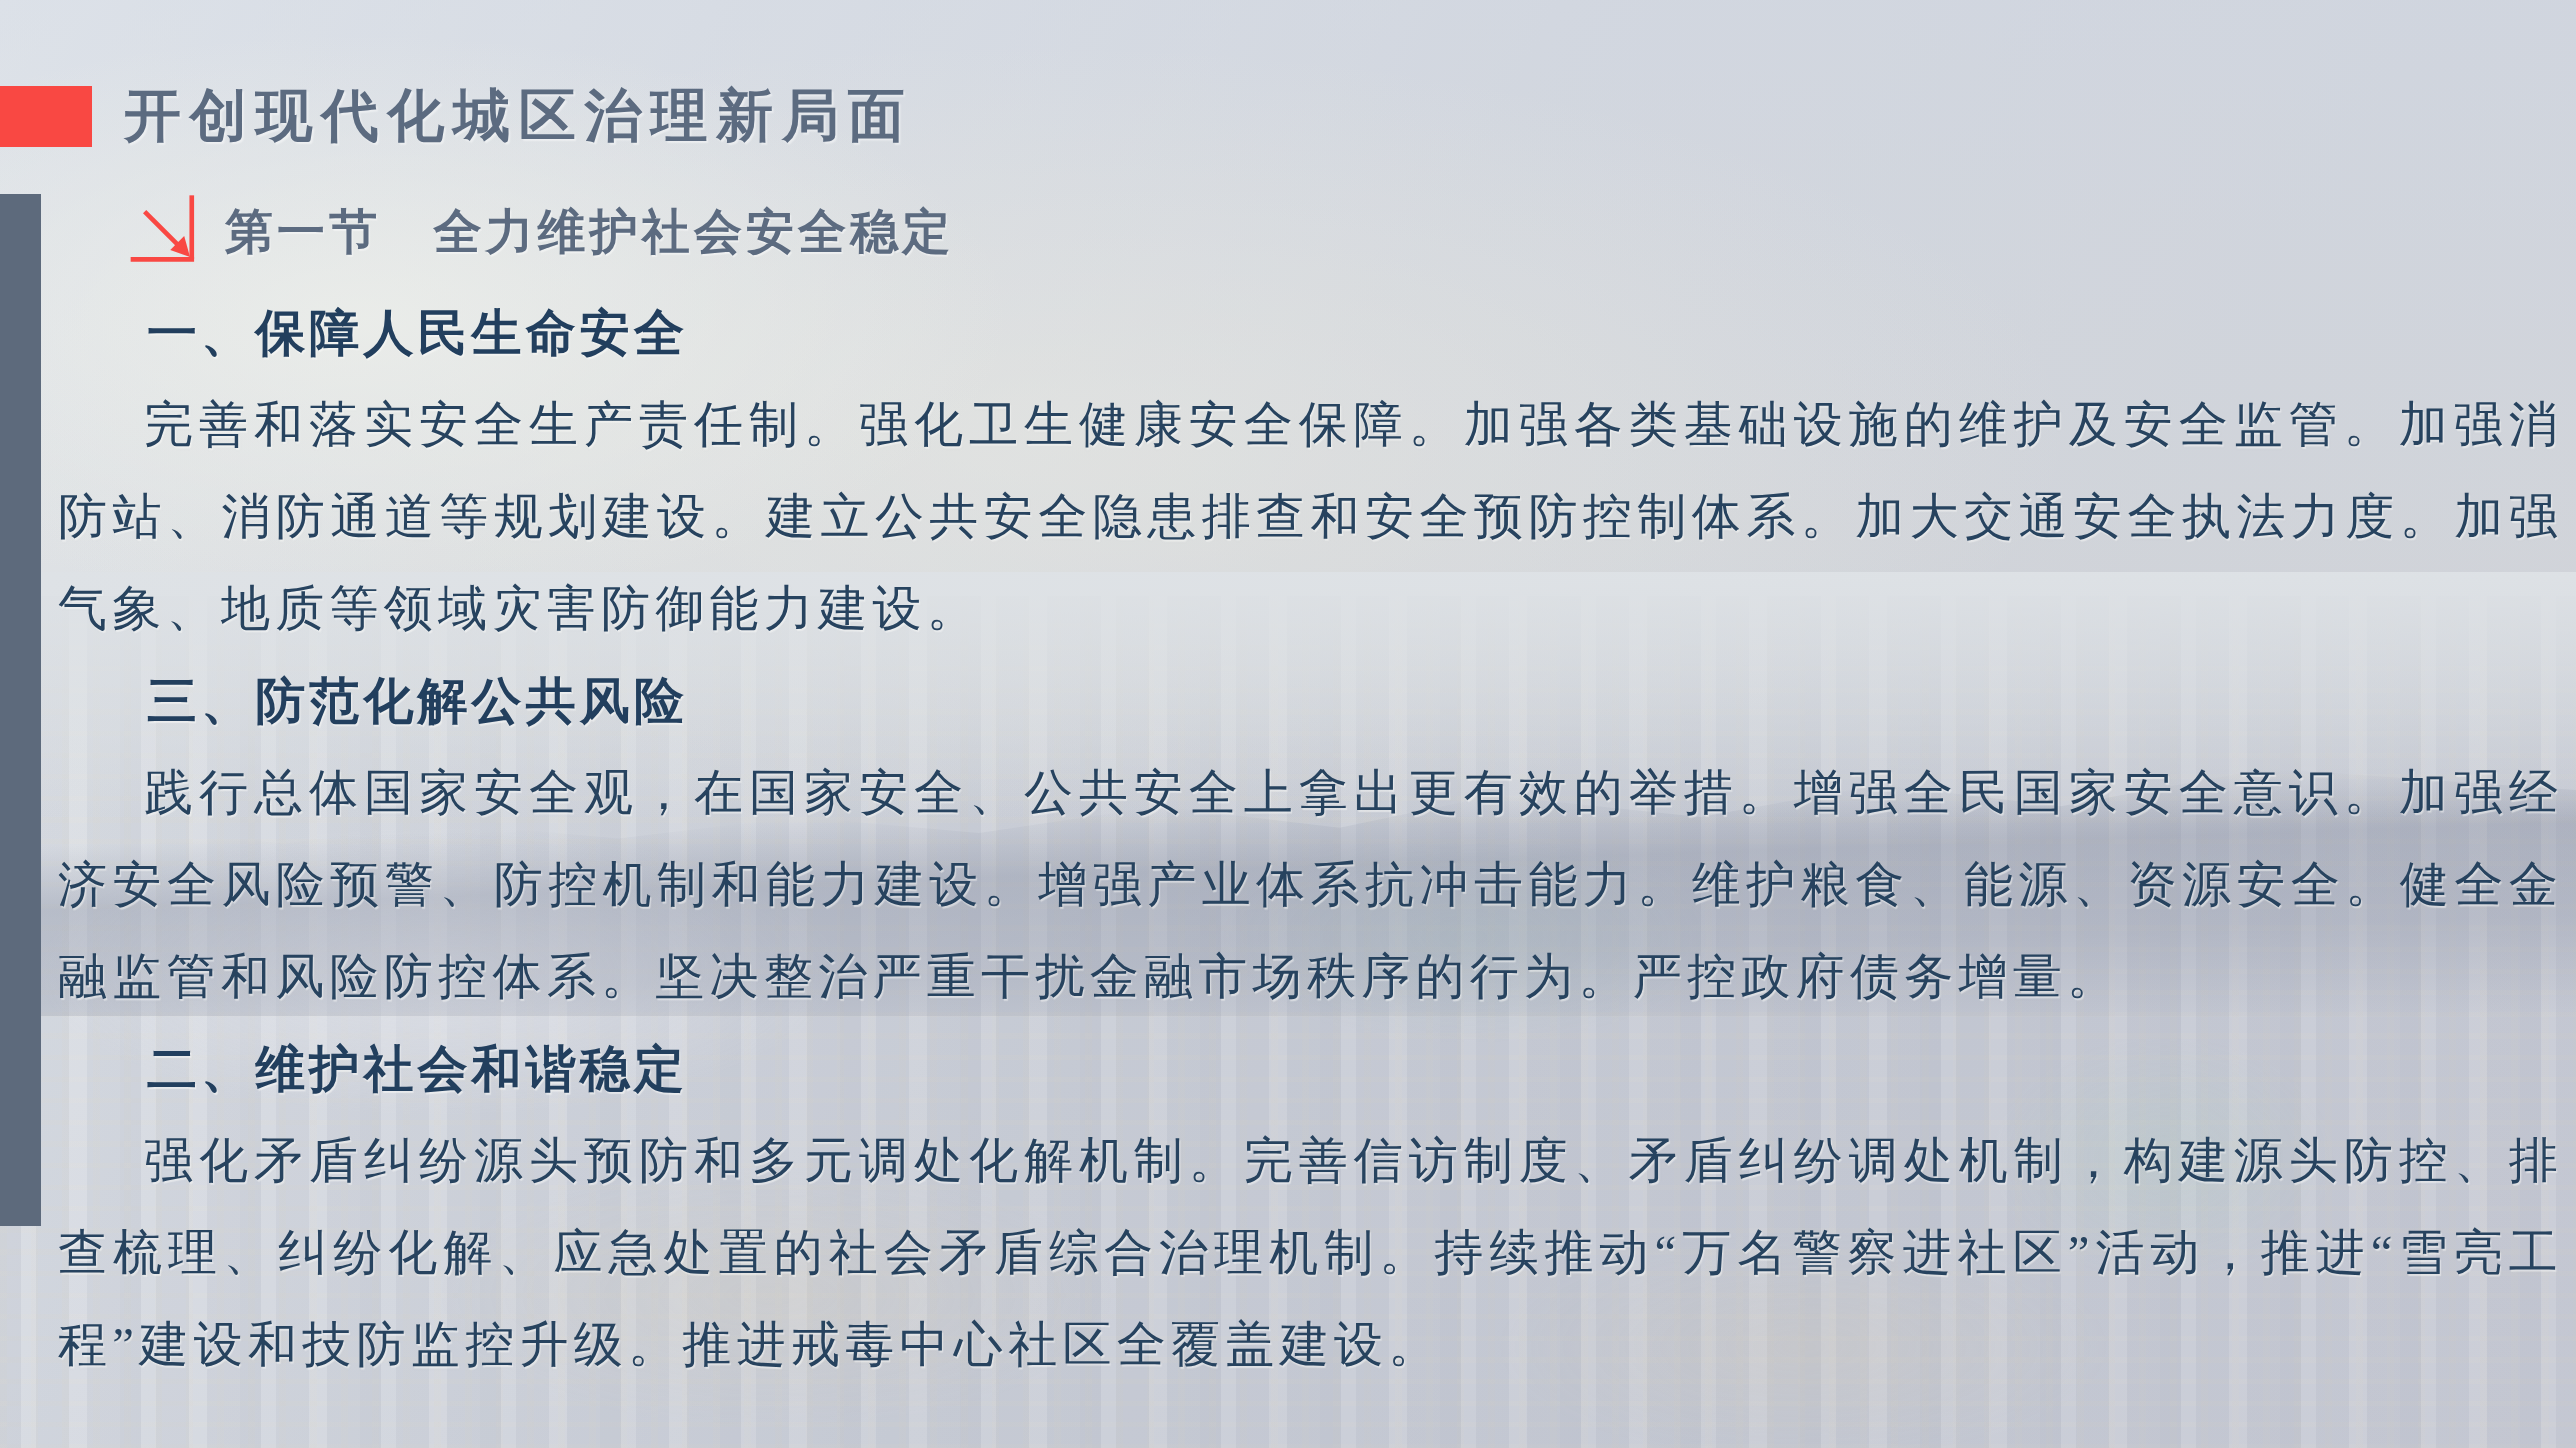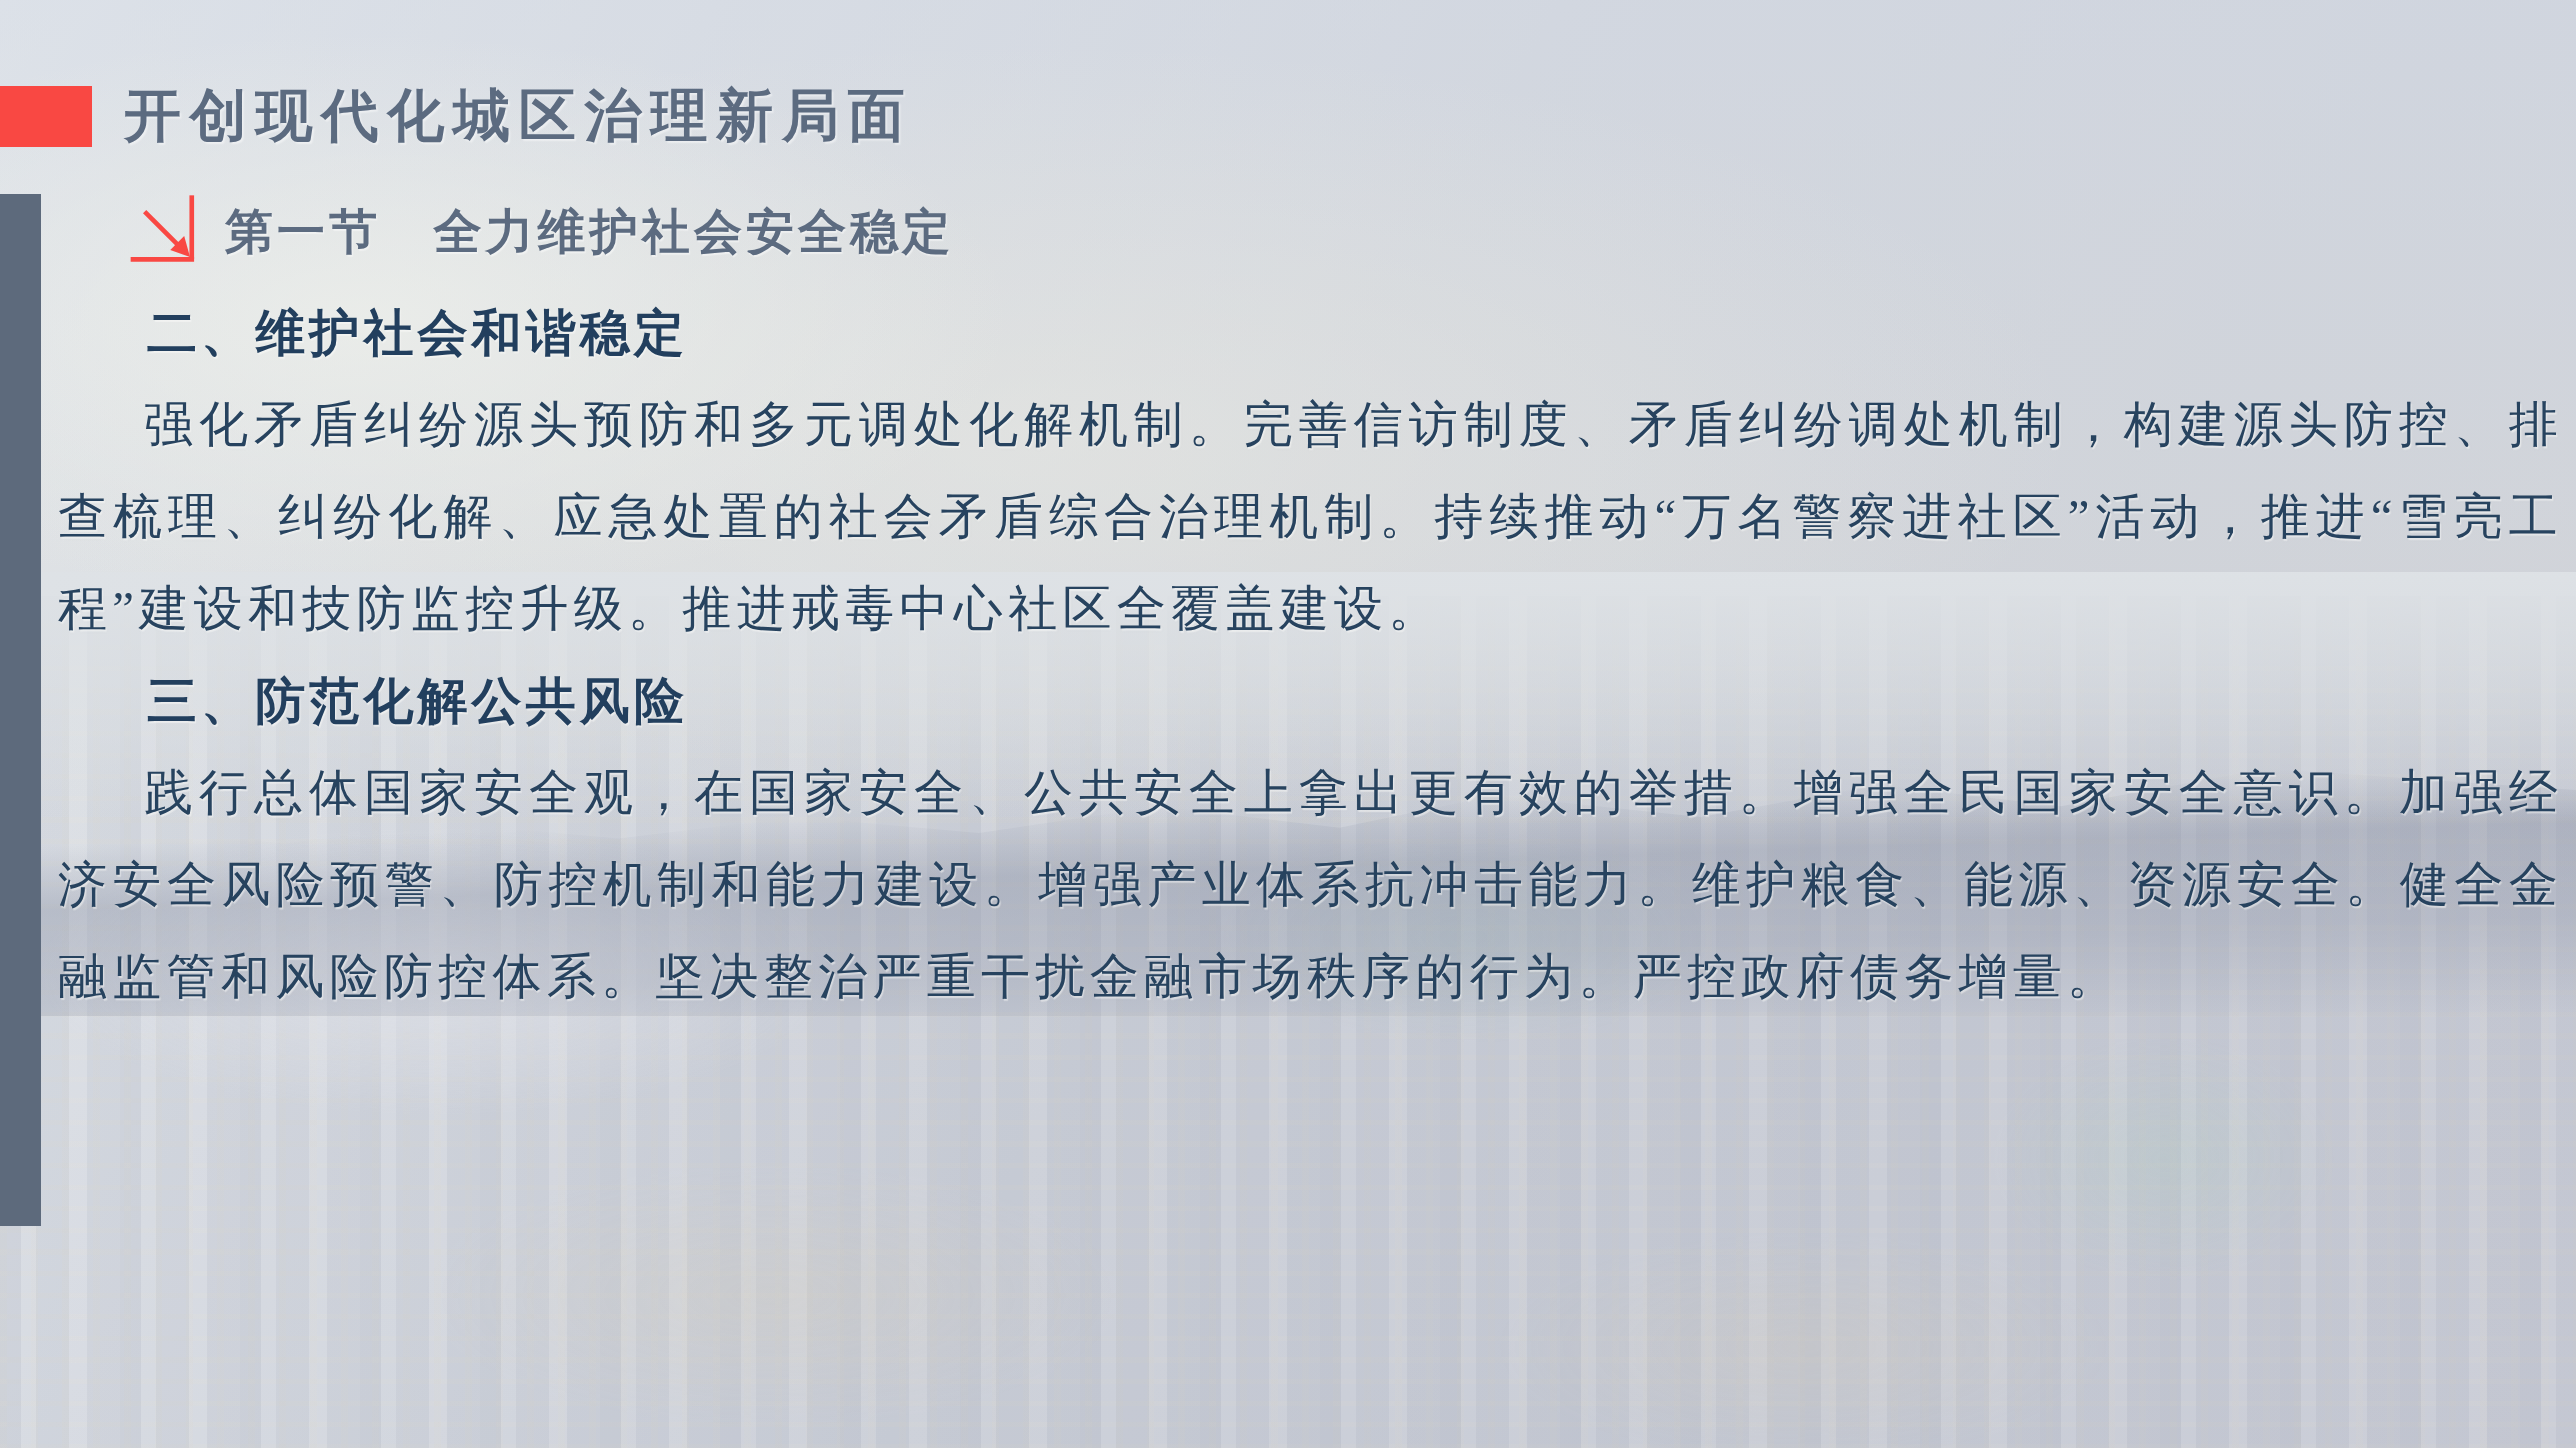--- a/index.html
+++ b/index.html
@@ -70,23 +70,27 @@
       <line x1="111" y1="4" x2="111" y2="114" stroke="#f94843" stroke-width="8"></line>
       <line x1="6" y1="114" x2="115" y2="114" stroke="#f94843" stroke-width="8"></line>
       <line x1="30" y1="32" x2="92" y2="94" stroke="#f94843" stroke-width="8"></line>
       <polygon points="74,98 98,74 108,110" fill="#f94843"></polygon>
     </svg>
     <h2 class="subtitle">第一节　全力维护社会安全稳定</h2>
   </div>
 
   <main class="content">
     <section>
-      <h3>二、维护社会和谐稳定</h3>
-      <p>强化矛盾纠纷源头预防和多元调处化解机制。完善信访制度、矛盾纠纷调处机制，构建源头防控、排查梳理、纠纷化解、应急处置的社会矛盾综合治理机制。持续推动“万名警察进社区”活动，推进“雪亮工程”建设和技防监控升级。推进戒毒中心社区全覆盖建设。</p>
+      <h3>一、保障人民生命安全</h3>
+      <p>完善和落实安全生产责任制。强化卫生健康安全保障。加强各类基础设施的维护及安全监管。加强消防站、消防通道等规划建设。建立公共安全隐患排查和安全预防控制体系。加大交通安全执法力度。加强气象、地质等领域灾害防御能力建设。</p>
     </section>
     <section>
       <h3>三、防范化解公共风险</h3>
       <p>践行总体国家安全观，在国家安全、公共安全上拿出更有效的举措。增强全民国家安全意识。加强经济安全风险预警、防控机制和能力建设。增强产业体系抗冲击能力。维护粮食、能源、资源安全。健全金融监管和风险防控体系。坚决整治严重干扰金融市场秩序的行为。严控政府债务增量。</p>
+    </section>
+    <section>
+      <h3>二、维护社会和谐稳定</h3>
+      <p>强化矛盾纠纷源头预防和多元调处化解机制。完善信访制度、矛盾纠纷调处机制，构建源头防控、排查梳理、纠纷化解、应急处置的社会矛盾综合治理机制。持续推动“万名警察进社区”活动，推进“雪亮工程”建设和技防监控升级。推进戒毒中心社区全覆盖建设。</p>
     </section>
   </main>
 
 </div>
 
 
 </body></html>

